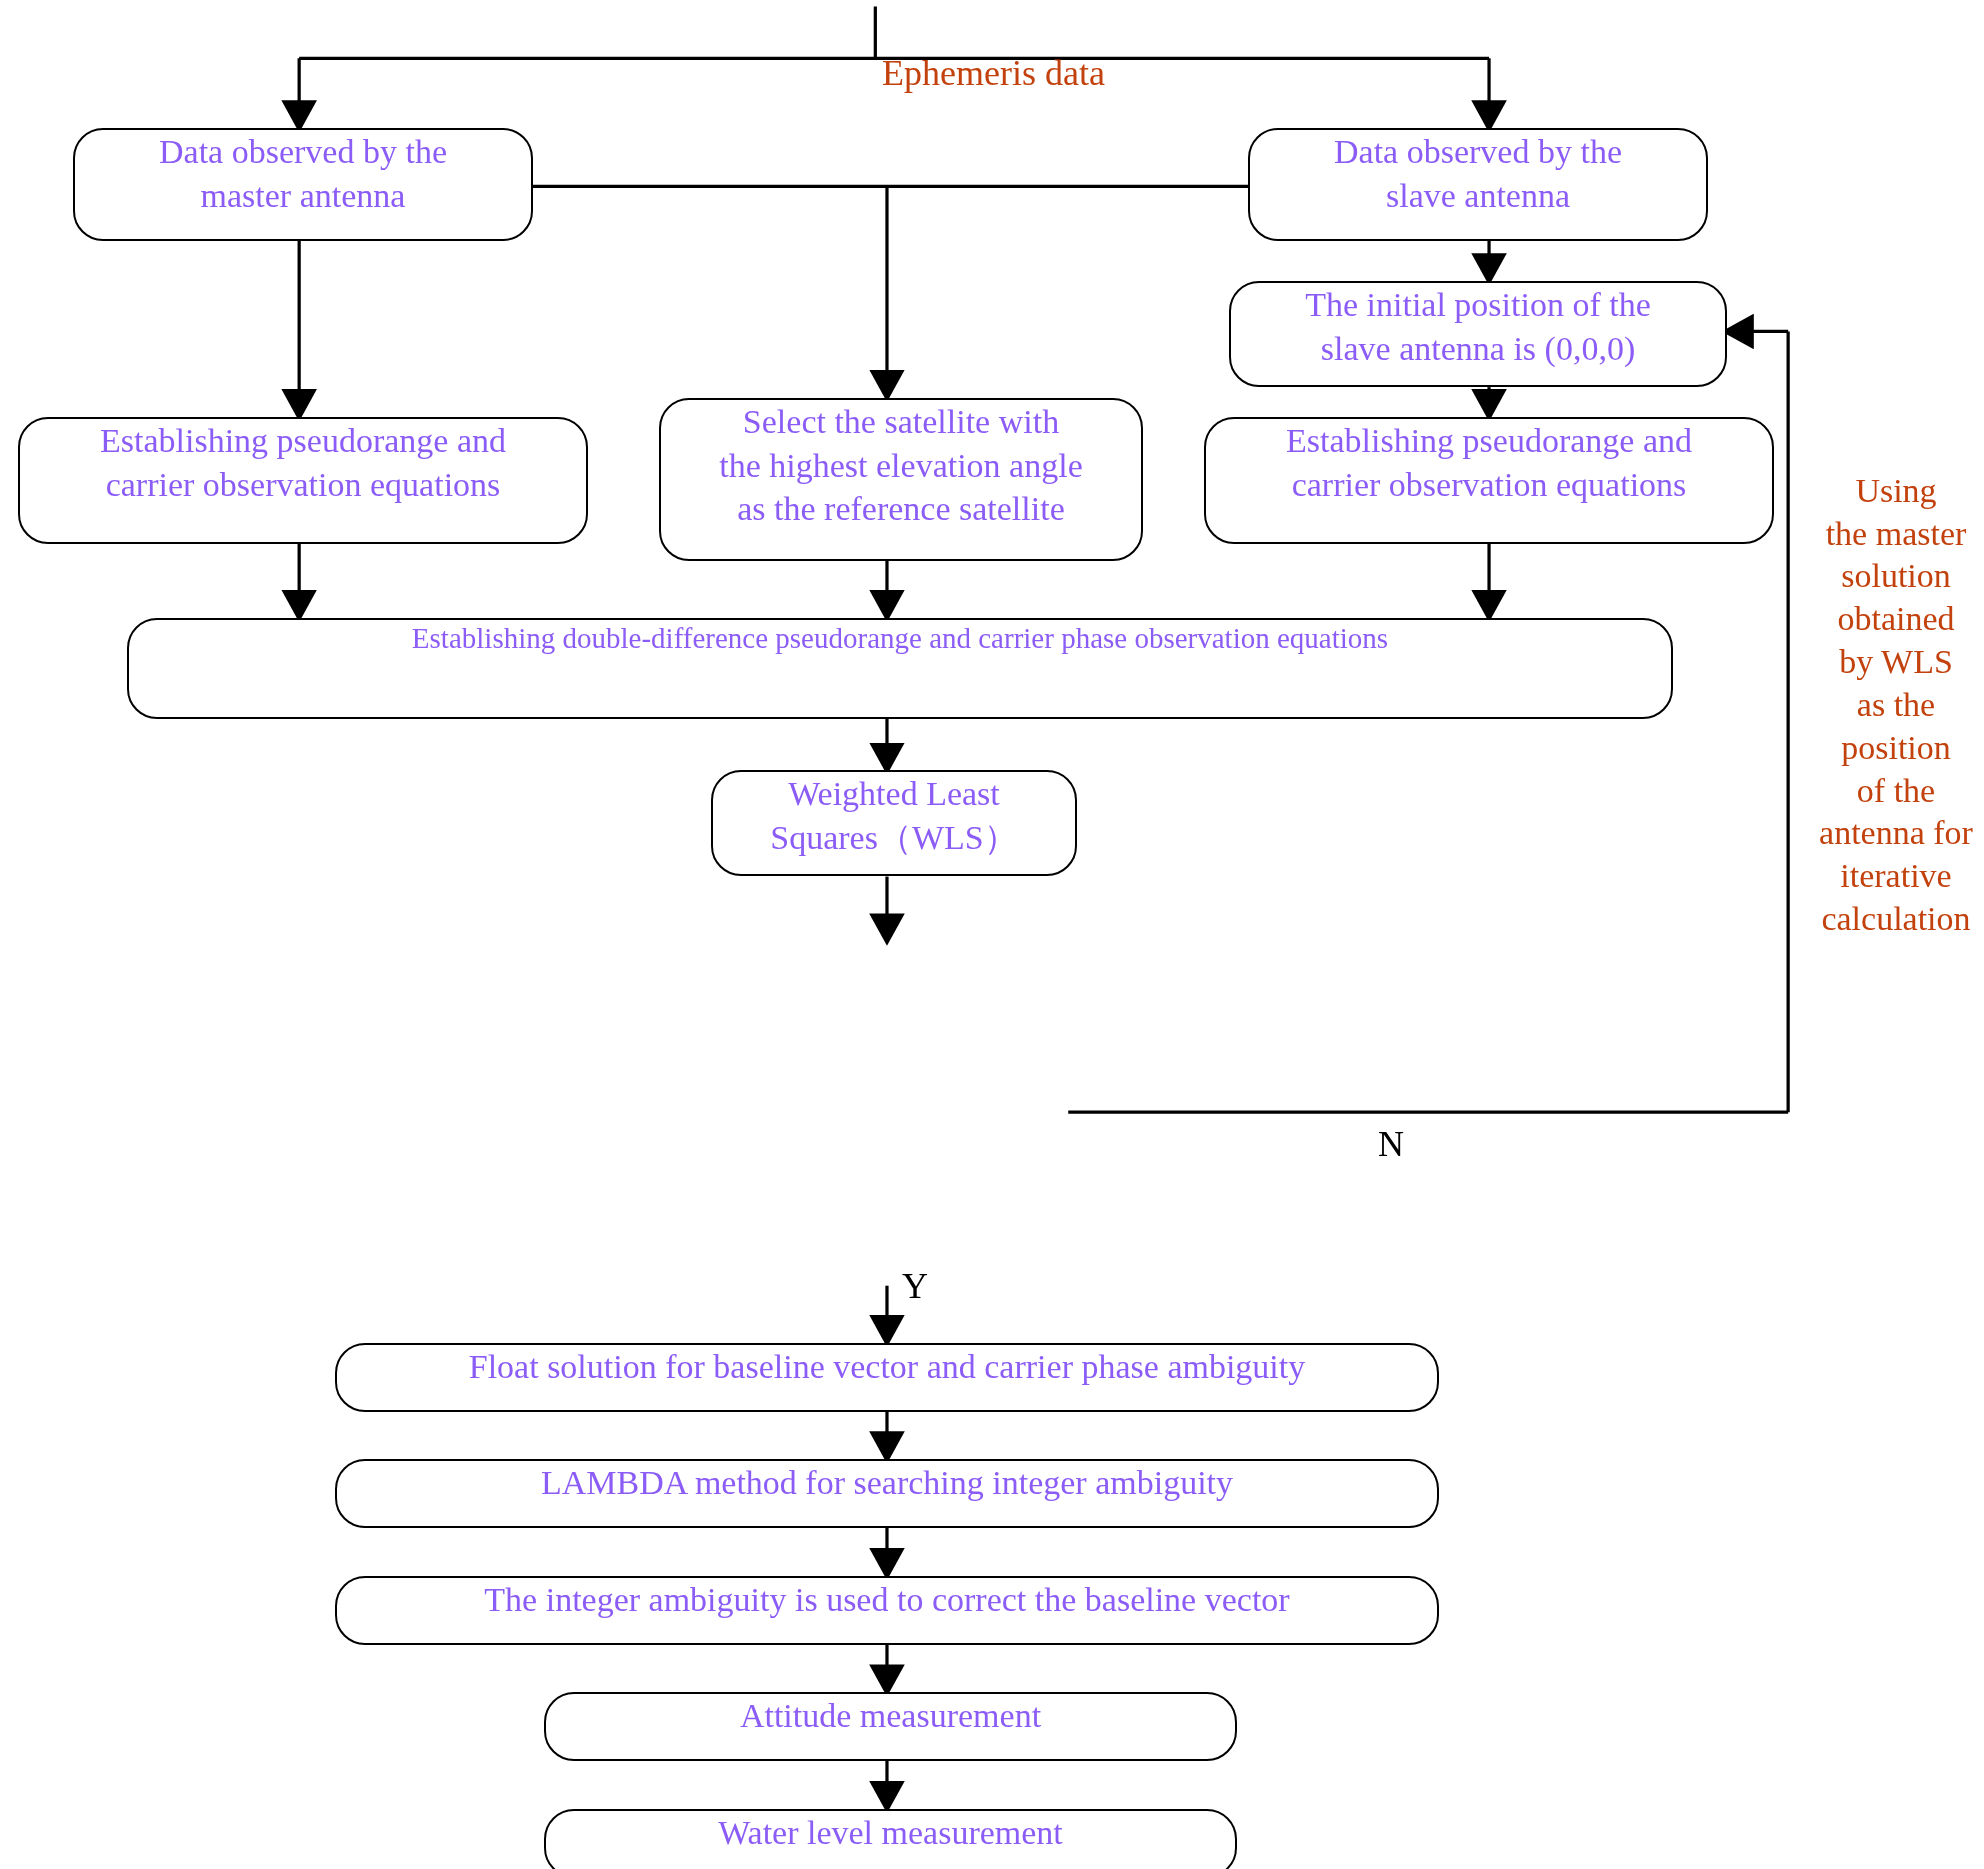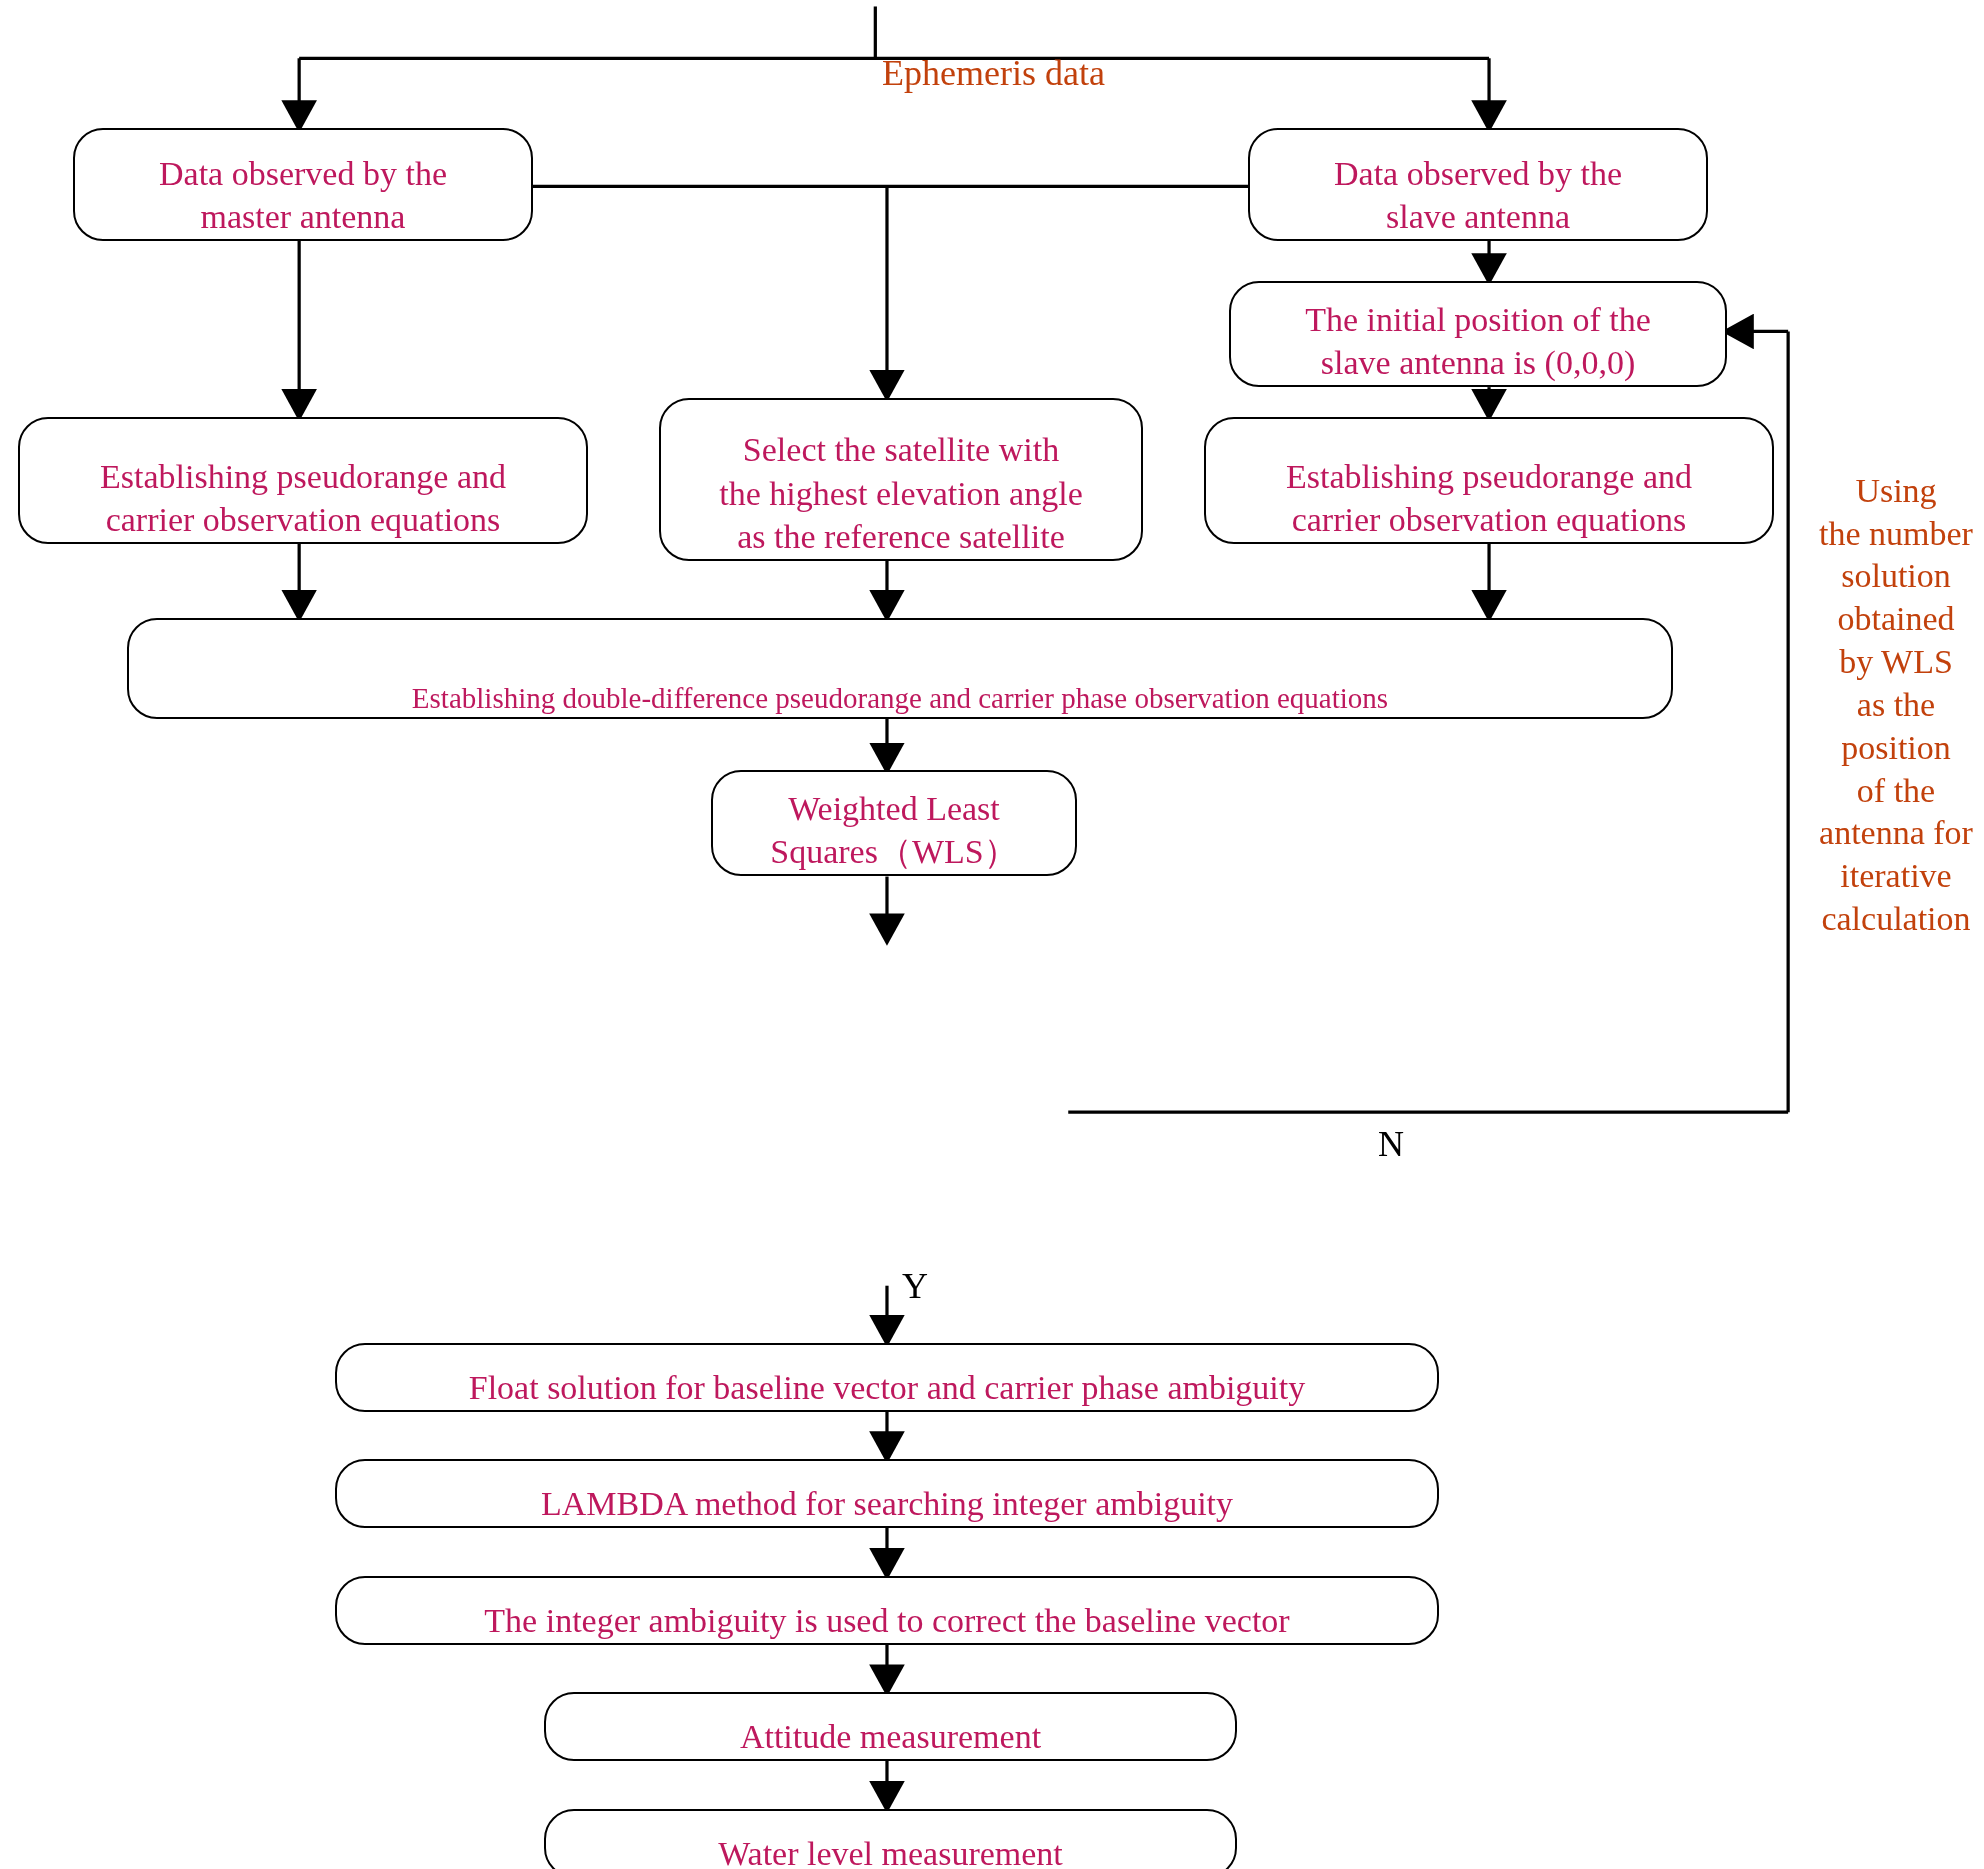--- a/index.html
+++ b/index.html
@@ -21,27 +21,27 @@
     left: 0;
     top: 0;
     width: 1985px;
     height: 1869px;
     pointer-events: none;
   }
   .node {
     position: absolute;
     box-sizing: border-box;
     display: flex;
-    align-items: flex-end;
+    align-items: flex-start;
     justify-content: center;
     text-align: center;
     border: 2.6px solid #000000;
     background: #ffffff;
     line-height: 1.28;
-    color: #be185d;
+    color: #8b5cf6;
   }
   .node.rounded { border-radius: 30px; }
   .node .txt { padding: 0 9px; display: block; width: 100%; }
   .freetext {
     position: absolute;
     text-align: center;
     color: #c2410c;
     line-height: 1.26;
     white-space: pre-line;
   }
@@ -143,21 +143,21 @@
 as the reference satellite</span>
   </div>
 
   <div class="node rounded" style="left:1204px; top:417px; width:570px; height:127px; font-size:34px;">
     <span class="txt" style="white-space:pre-line;">Establishing pseudorange and
 carrier observation equations</span>
   </div>
 
   <div class="freetext" style="left:1809px; top:427px; width:174px; font-size:34px;">
     <span>Using
-the number
+the master
 solution
 obtained
 by WLS
 as the
 position
 of the
 antenna for
 iterative
 calculation</span>
   </div>

